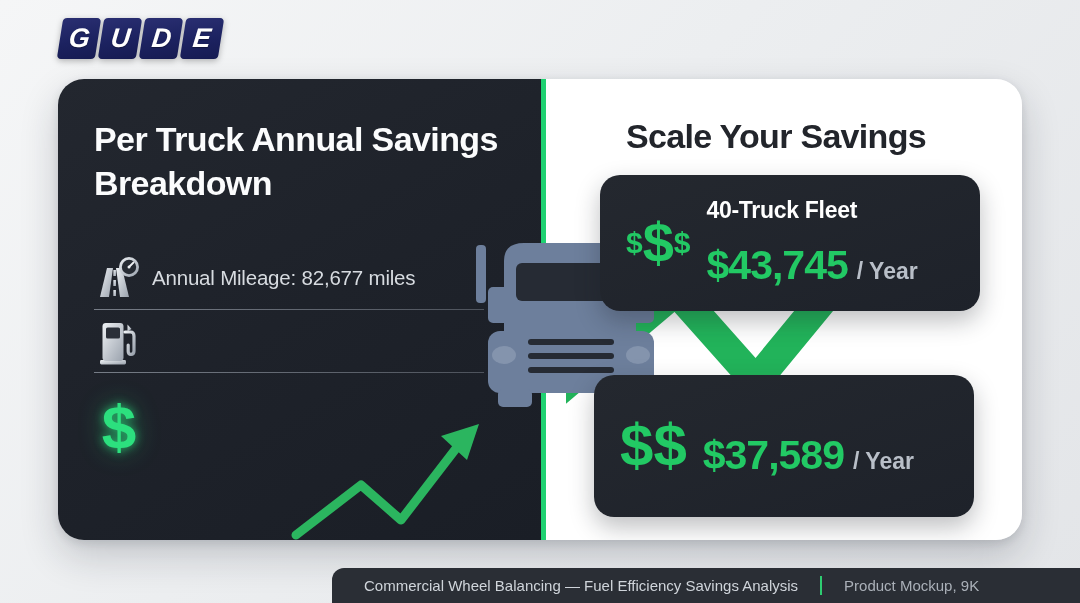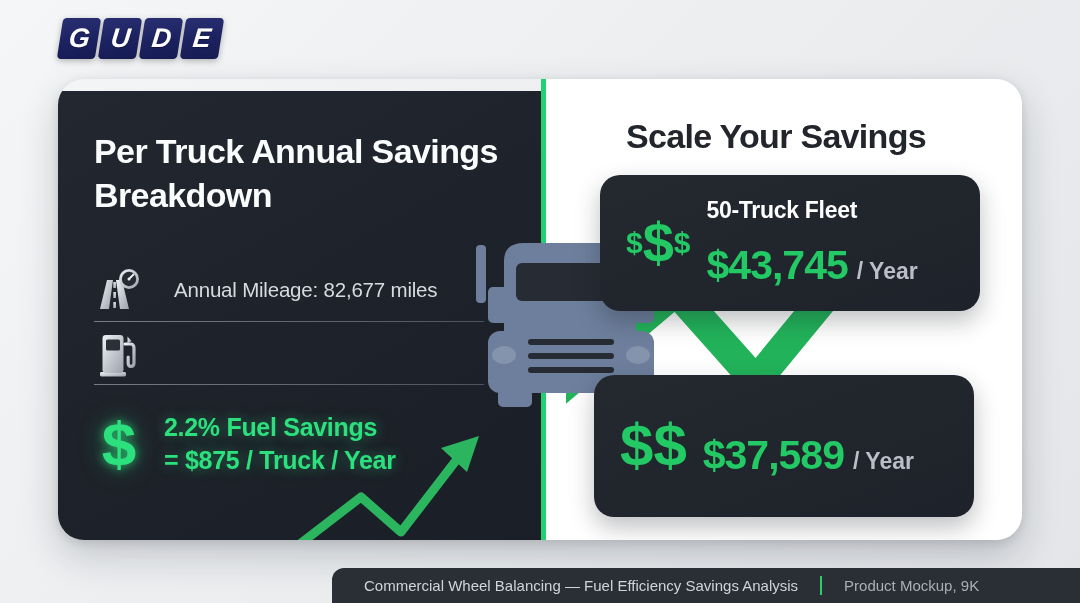--- a/index.html
+++ b/index.html
@@ -41,21 +41,20 @@
     border-radius: 26px;
     overflow: hidden;
     display: flex;
     box-shadow: 0 16px 38px rgba(25,30,45,.20), 0 3px 10px rgba(25,30,45,.12);
   }
   #left-panel {
     width: 483px; height: 100%;
     background: linear-gradient(150deg,#23272f 0%,#1e222a 50%,#1a1e26 100%);
     position: relative;
     padding: 38px 0 0 36px;
-    margin-top: 12px;
   }
   #divider {
     width: 5px; height: 100%;
     background: #1fd171;
   }
   #right-panel {
     flex: 1; height: 100%;
     background: #ffffff;
     position: relative;
     padding: 38px 16px 0 0;
@@ -64,21 +63,21 @@
   
   #left-title {
     color: #fbfcfd;
     font-size: 34px; font-weight: bold; line-height: 1.3;
     letter-spacing: -.6px;
     max-width: 420px;
     position: relative; z-index: 4;
   }
   .stat-row {
     position: relative; z-index: 4;
-    display: flex; align-items: center; gap: 30px;
+    display: flex; align-items: center; gap: 8px;
     height: 62px;
   }
   #stats { margin-top: 42px; width: 400px; }
   .stat-label {
     color: #d7dbe0;
     font-size: 20.5px;
     letter-spacing: -.2px;
     white-space: nowrap;
   }
   .rule {
@@ -252,24 +251,20 @@
           </svg>
         </div>
       </div>
 
       <div class="rule"></div>
 
       <div class="savings-row">
         <div class="icon-box">
           <div class="glow-dollar">$</div>
         </div>
-        <div>
-          <div class="savings-text">2.2% Fuel Savings</div>
-          <div class="savings-text">= $875 / Truck / Year</div>
-        </div>
       </div>
 
     </div>
 
     <svg id="left-arrow" viewBox="0 0 250 160">
       <path d="M5 155 L70 105 L110 140 L170 62" fill="none" stroke="#2bb55f" stroke-width="9" stroke-linejoin="round" stroke-linecap="round"></path>
       <path d="M188 44 L150 56 L176 80 Z" fill="#2bb55f"></path>
     </svg>
   </div>
 
@@ -284,21 +279,21 @@
       <path d="M358 24 L276 52 L336 110 Z" fill="#22b35a"></path>
     </svg>
 
     <div class="fleet-card" id="fleet-50">
       <div class="dollars">
         <span class="sm">$</span>
           <span class="lg">$</span>
           <span class="sm">$</span>
       </div>
       <div>
-        <div class="fleet-name">50-Truck Fleet</div>
+        <div class="fleet-name">40-Truck Fleet</div>
         <div class="fleet-amount">
           <span class="fleet-value">$43,745</span>
           <span class="fleet-per">/ Year</span>
         </div>
       </div>
     </div>
 
     <div class="fleet-card" id="fleet-100">
       <div class="dollars">
         <span class="eq">$</span>

